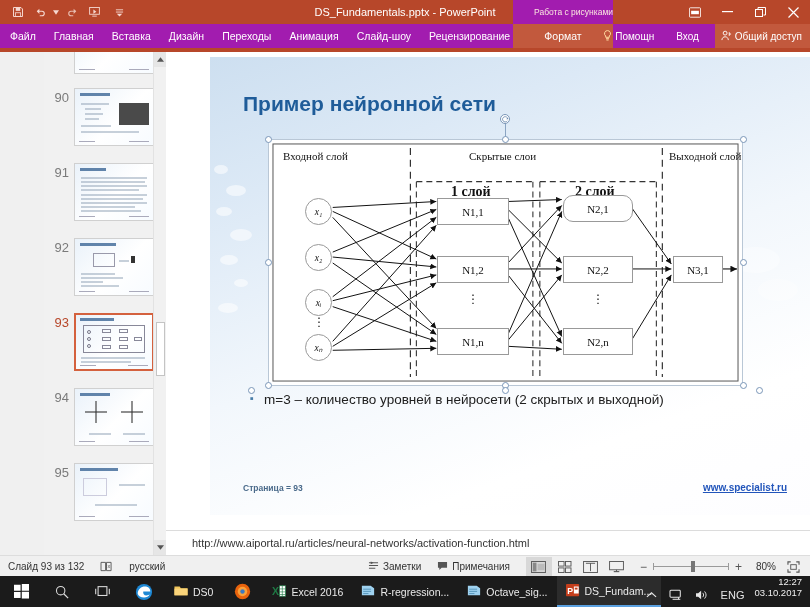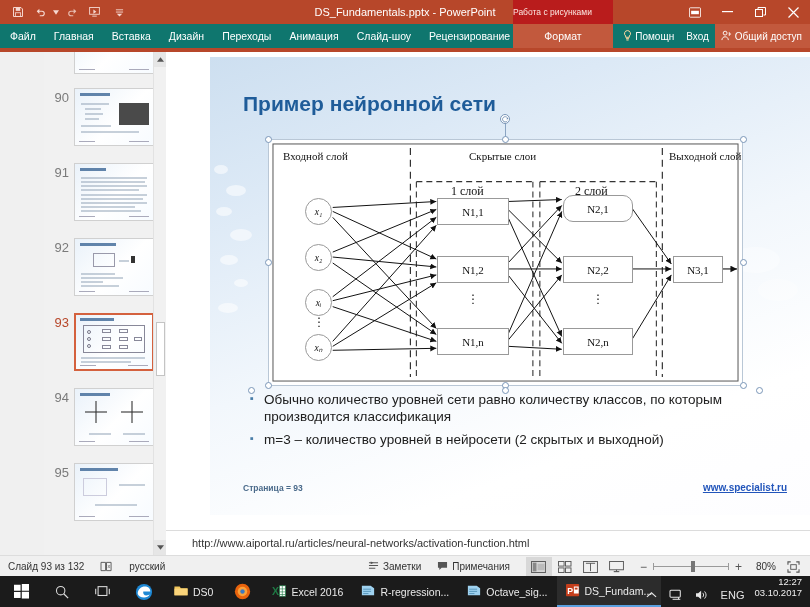--- a/index.html
+++ b/index.html
@@ -22,47 +22,47 @@
     width: 20px; height: 18px; display: flex; align-items: center; justify-content: center;
     font-size: 11px; color: #f6d9d2; line-height: 1;
   }
   .qat-btn svg { display: block; }
   .title-text {
     position: absolute; left: 0; right: 0; text-align: center;
     font-size: 11px; color: #ffffff; pointer-events: none;
   }
   .ctx-tab-group {
     position: absolute; left: 513px; top: 0; width: 100px; height: 24px;
-    background: #b91c1c;
-    display: flex; align-items: center; justify-content: flex-start;
+    background: #a21caf;
+    display: flex; align-items: center; justify-content: flex-end;
   }
   .ctx-tab-group span { font-size: 8.5px; color: #fbe6e0; }
   .win-btns { position: absolute; right: 0; top: 0; display: flex; height: 24px; }
   .win-btn {
     width: 33px; height: 24px; display: flex; align-items: center; justify-content: center;
     color: #ffffff; font-size: 11px;
   }
 
   
   .ribbon {
     position: absolute; left: 0; top: 24px; width: 810px; height: 24px;
-    background: #0f766e; display: flex; align-items: flex-start;
+    background: #a21caf; display: flex; align-items: flex-start;
   }
   .tab {
     font-size: 10.5px; color: #ffffff; padding: 0 9px; height: 24px;
     display: flex; align-items: center; white-space: nowrap;
   }
   .tab.file { padding-left: 10px; }
   .tab.format {
     background: #c2593d; position: absolute; left: 513px; width: 100px;
     justify-content: center;
   }
   .ribbon-right {
     position: absolute; right: 0; top: 0; height: 24px;
-    display: flex; align-items: center; gap: 0px;
+    display: flex; align-items: center; gap: 10px;
   }
   .rr-item {
     font-size: 10px; color: #ffffff; display: flex; align-items: center;
     gap: 3px; padding: 0 6px; height: 24px; white-space: nowrap;
   }
   .rr-item.share { background: #c2593d; padding: 0 8px 0 6px; }
   .ribbon-underline {
     position: absolute; left: 0; top: 48px; width: 810px; height: 4px;
     background: #b7472a;
   }
@@ -149,21 +149,21 @@
   .rot-stem { position:absolute; width:1px; background:#8aa4c2; }
 
   
   .dgm { position:absolute; left:0; top:0; width:100%; height:100%; }
   .dgm-label {
     position: absolute; font-family: "Liberation Serif", serif;
     font-size: 11px; color: #111; white-space: nowrap;
   }
   .dgm-sublabel {
     position: absolute; font-family: "Liberation Serif", serif;
-    font-size: 12px; color: #111; white-space: nowrap;
+    font-size: 14px; color: #111; white-space: nowrap; font-weight: bold;
   }
   .node-box {
     position: absolute; border: 1px solid #999; background:#fff;
     display:flex; align-items:center; justify-content:center;
     font-family:"Liberation Serif", serif; font-size: 11px; color:#111;
   }
   .node-circ {
     position: absolute; border: 1px solid #999; border-radius: 50%;
     background:#fff; display:flex; align-items:center; justify-content:center;
     font-family:"Liberation Serif", serif; font-size: 9.5px; color:#111;
@@ -606,21 +606,20 @@
         <div class="sel-handle" style="left:530px; top:202px;"></div>
         <div class="sel-handle" style="left:55px; top:325px;"></div>
         <div class="sel-handle" style="left:292px; top:325px;"></div>
         <div class="sel-handle" style="left:530px; top:325px;"></div>
 
         <div class="sel-handle" style="left:38px; top:330px;"></div>
         <div class="sel-handle" style="left:292px; top:330px;"></div>
         <div class="sel-handle" style="left:546px; top:330px;"></div>
 
         <div class="bodyph">
-          <div class="bullet-line">Обычно количество уровней сети равно количеству классов, по которым производится классификация</div>
           <div class="bullet-line">m=3 – количество уровней в нейросети (2 скрытых и выходной)</div>
         </div>
 
         <div class="slide-footer-left">Страница = 93</div>
         <div class="slide-footer-right">www.specialist.ru</div>
       </div>
 
       <div class="mv-scroll">
         <div class="mv-arrow" style="top:0">
           <svg width="7" height="5" viewBox="0 0 8 5">

